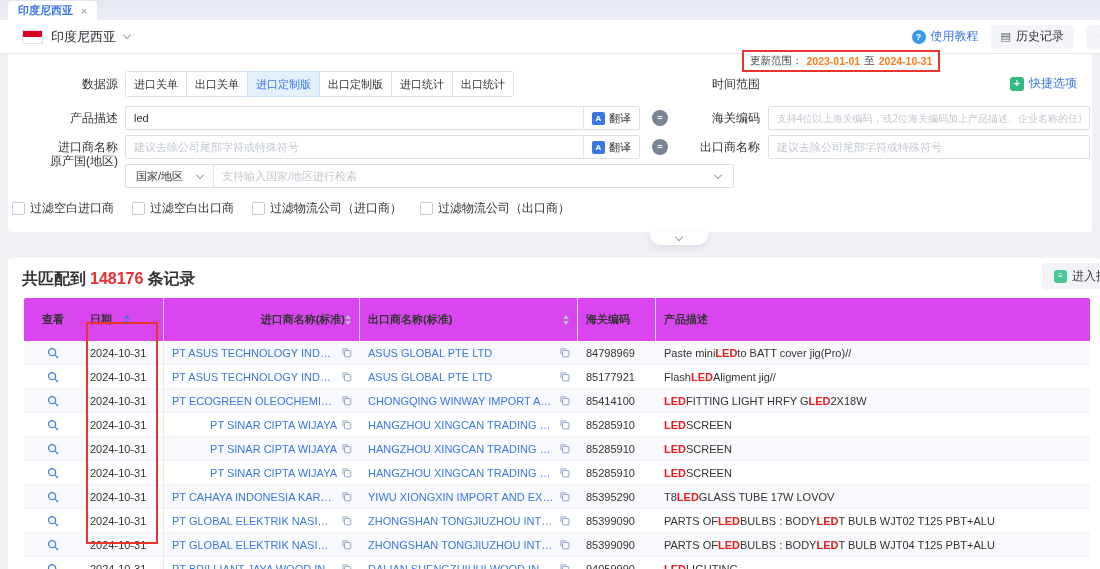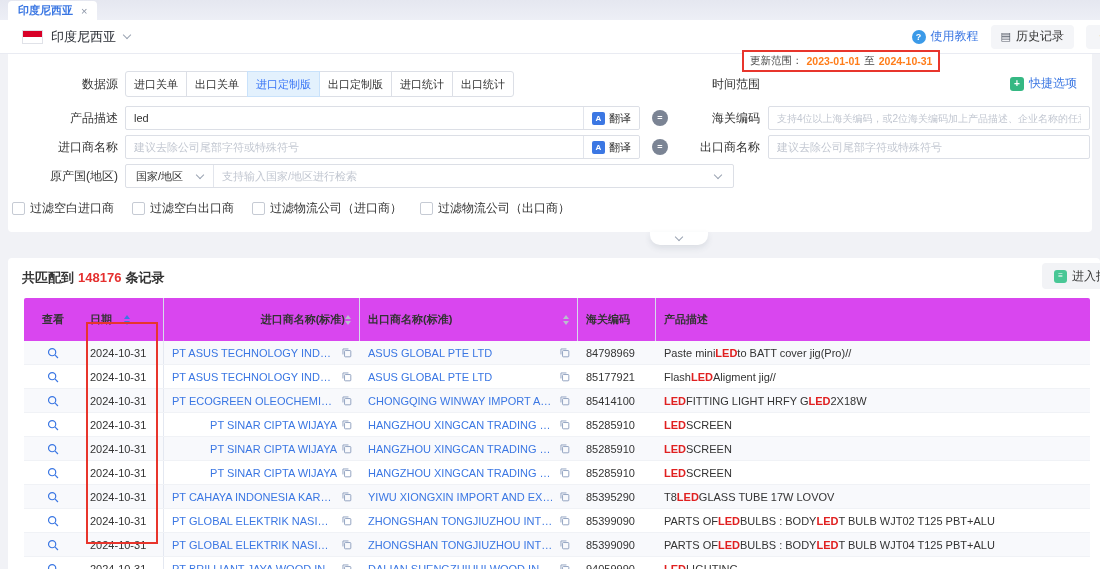--- a/index.html
+++ b/index.html
@@ -49,21 +49,21 @@
   .dash{color:#b9bec8;font-size:11px}
   .quick{position:absolute;left:1002px;top:21px;display:flex;align-items:center;gap:5px;color:#3b77e3;font-size:12px;cursor:pointer}
   .quickic{width:14px;height:14px;border-radius:3px;background:#35b883;color:#fff;font-size:10px;font-weight:bold;display:flex;align-items:center;justify-content:center;line-height:1}
   .cbrow{position:absolute;left:4px;top:146px;display:flex;gap:18px}
   .cb{display:flex;align-items:center;gap:5px;font-size:12px;color:#333;cursor:pointer;white-space:nowrap}
   .cbbox{width:13px;height:13px;border:1px solid #c6cbd4;border-radius:2px;background:#fff;flex-shrink:0}
   .collapse{position:absolute;left:650px;top:232px;width:58px;height:13px;background:#fff;border-radius:0 0 10px 10px;box-shadow:0 3px 6px rgba(60,70,100,.12);display:flex;align-items:center;justify-content:center;z-index:2;cursor:pointer}
   .collapse .chv{margin-top:-3px}
   
   .rcard{position:absolute;left:8px;top:258px;width:1092px;height:311px;background:#fff;border-radius:4px 4px 0 0;overflow:hidden}
-  .match{position:absolute;left:14px;top:11px;font-size:13px;font-weight:bold;color:#333}
+  .match{position:absolute;left:14px;top:11px;font-size:16px;font-weight:bold;color:#333}
   .match .cnt{color:#e5302f;margin:0 4px}
   .report{position:absolute;left:1034px;top:5px;height:26px;background:#f2f3f6;border-radius:4px;display:flex;align-items:center;gap:5px;padding:0 12px;font-size:12px;color:#333;white-space:nowrap;cursor:pointer}
   .repic{width:13px;height:13px;border-radius:3px;background:#49c796;color:#fff;font-size:8px;display:flex;align-items:center;justify-content:center;line-height:1}
   .tbl{position:absolute;left:16px;right:10px;top:40px}
   .thead{display:flex;height:43px;background:#d946ef;align-items:center;border-radius:2px 2px 0 0}
   .th{display:flex;align-items:center;font-size:11px;font-weight:bold;color:#333;padding:0 8px;height:100%;white-space:nowrap;overflow:hidden}
   .th.bdr{border-right:1px solid #d6dcea}
   .trow{display:flex;height:24px;align-items:center;border-bottom:1px solid #f0f2f6;background:#fff}
   .trow:nth-child(odd){background:#f8f9fc}
   .td{display:flex;align-items:center;font-size:11px;color:#333;padding:0 8px;height:100%;overflow:hidden;white-space:nowrap}
@@ -165,21 +165,21 @@
       <span>翻译</span>
     </span>
   </div>
   <span class="circ" style="left:644px;top:85px">
       <span>=</span>
     </span>
 
   <span class="flabel-r" style="top:86px">出口商名称</span>
   <input class="sinput" style="left: 760px; top: 81px;" placeholder="建议去除公司尾部字符或特殊符号">
 
-  <span class="flabel" style="top:115px">原产国(地区)</span>
+  <span class="flabel" style="top:100px">原产国(地区)</span>
   <div class="igroup" style="left:117px;top:110px;width:609px">
     <span class="og">
       <span>国家/地区</span>
       <span class="chv" style="margin-top:-3px"></span>
     </span>
     <input placeholder="支持输入国家/地区进行检索" style="">
     <span class="chv" style="margin-right:12px;margin-top:-3px"></span>
   </div>
 
   <div class="cbrow">

